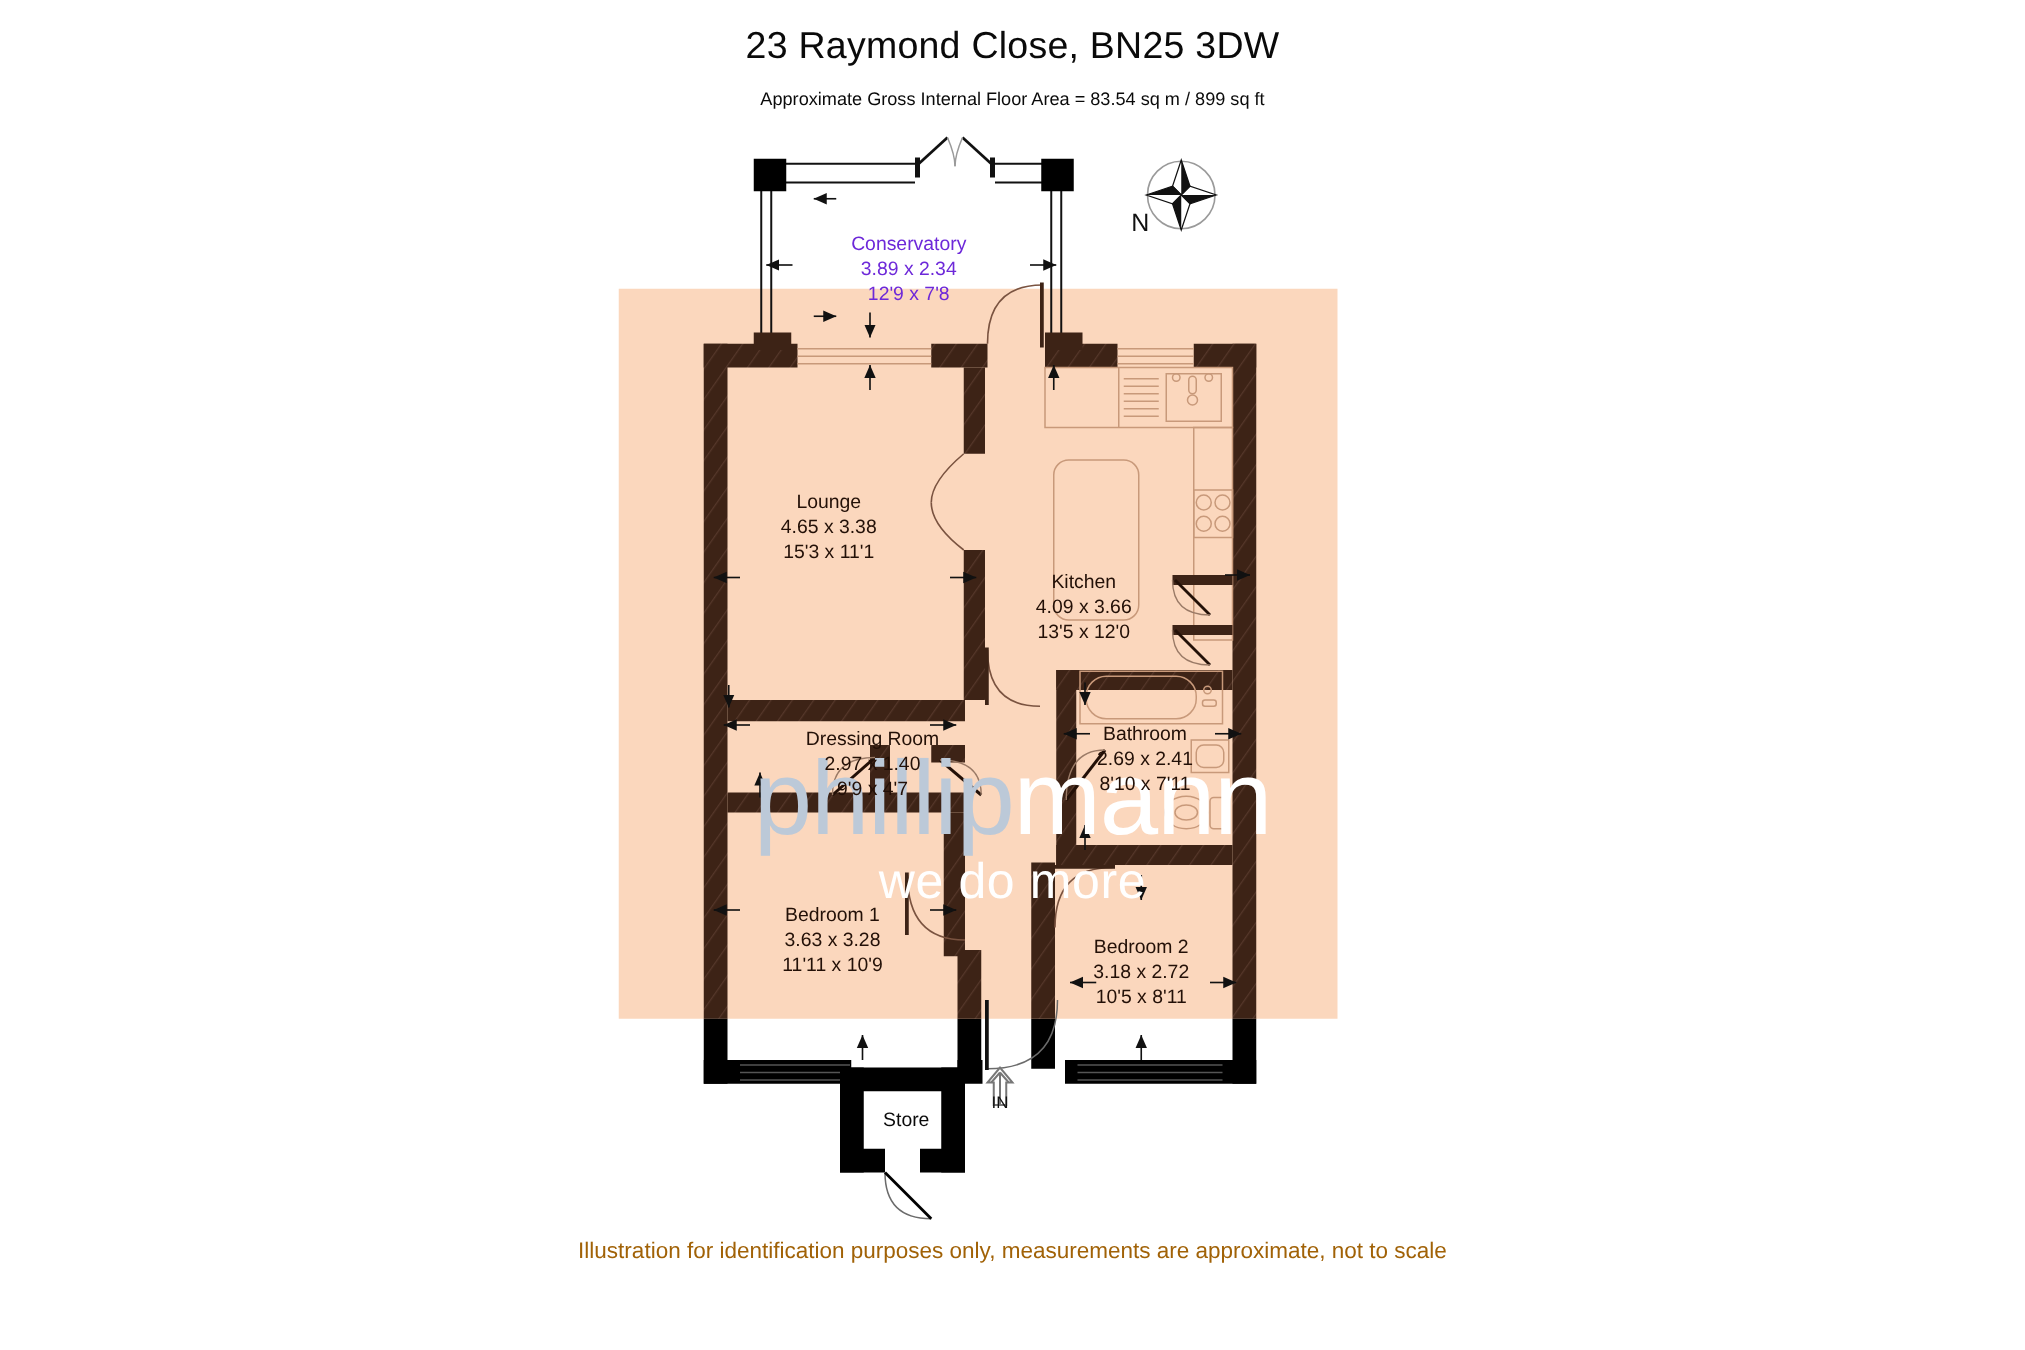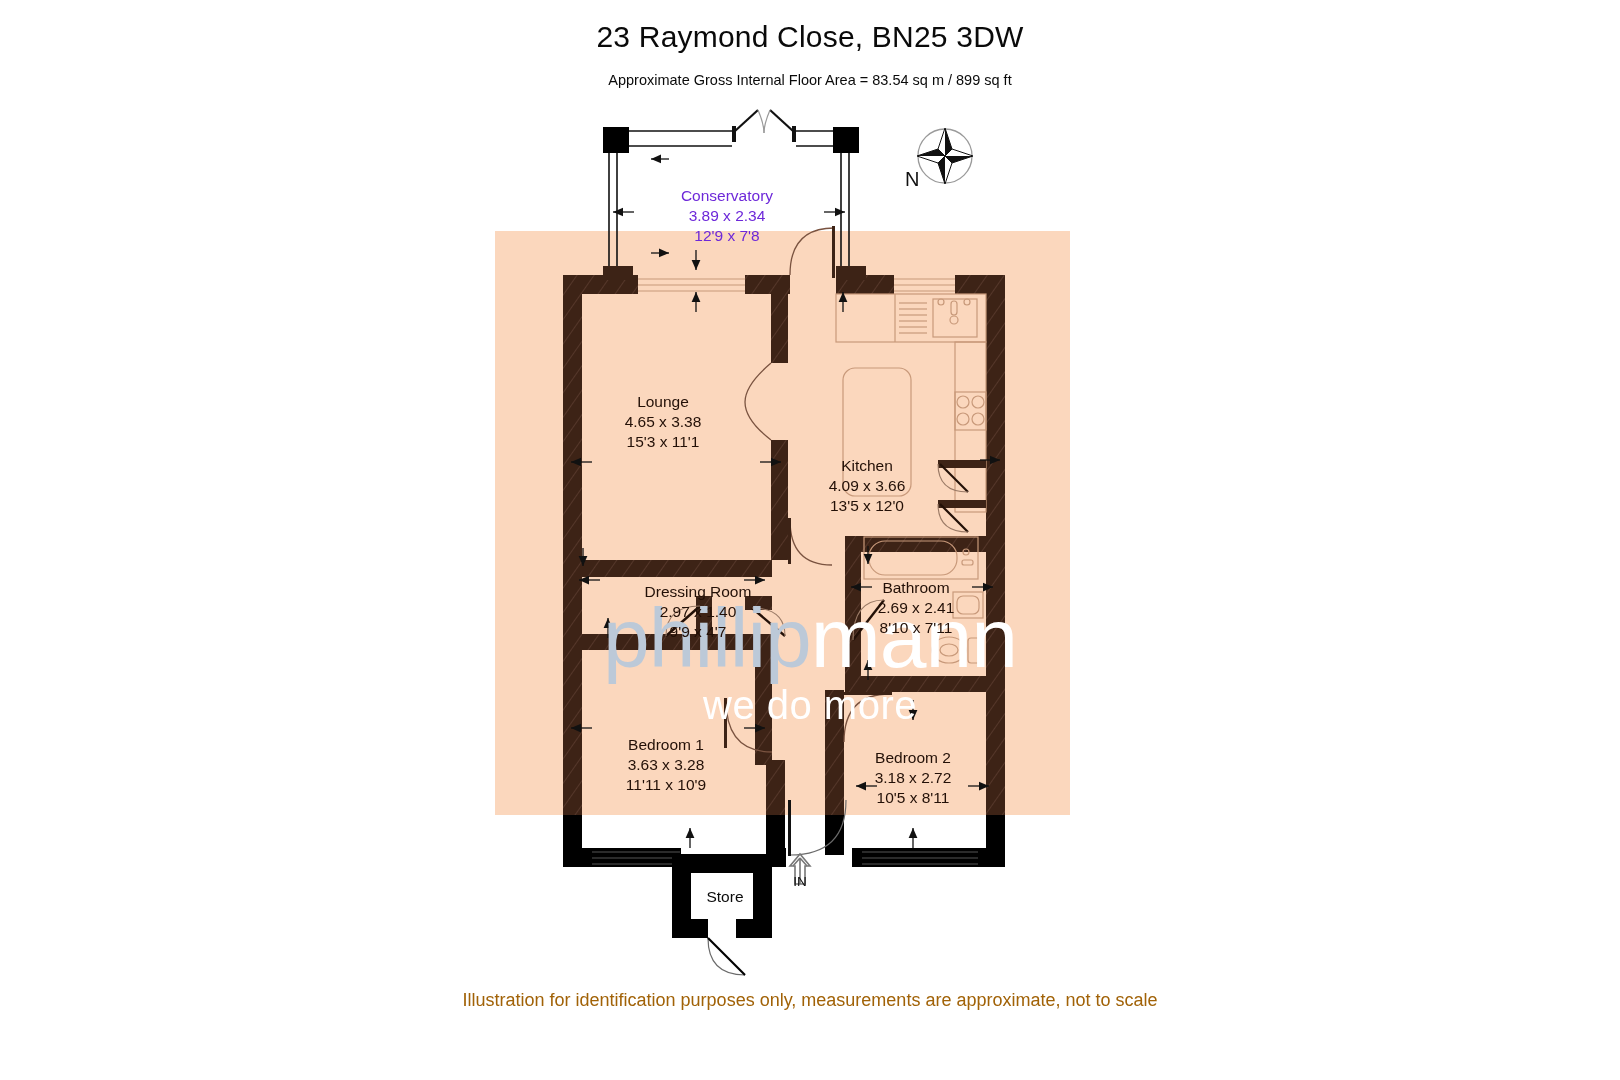--- a/index.html
+++ b/index.html
@@ -376,21 +376,21 @@
     <span class="d1">2.97 x 1.40</span>
     <span class="d2">9'9 x 4'7</span>
   </div>
 
   <div class="rlabel" style="left:816px;top:578px;width:200px;">
     <span class="nm">Bathroom</span>
     <span class="d1">2.69 x 2.41</span>
     <span class="d2">8'10 x 7'11</span>
   </div>
 
-  <div class="rlabel" style="left:566px;top:723px;width:200px;margin-top:12px;">
+  <div class="rlabel" style="left:566px;top:723px;width:200px;">
     <span class="nm">Bedroom 1</span>
     <span class="d1">3.63 x 3.28</span>
     <span class="d2">11'11 x 10'9</span>
   </div>
 
   <div class="rlabel" style="left:813px;top:748px;width:200px;">
     <span class="nm">Bedroom 2</span>
     <span class="d1">3.18 x 2.72</span>
     <span class="d2">10'5 x 8'11</span>
   </div>

